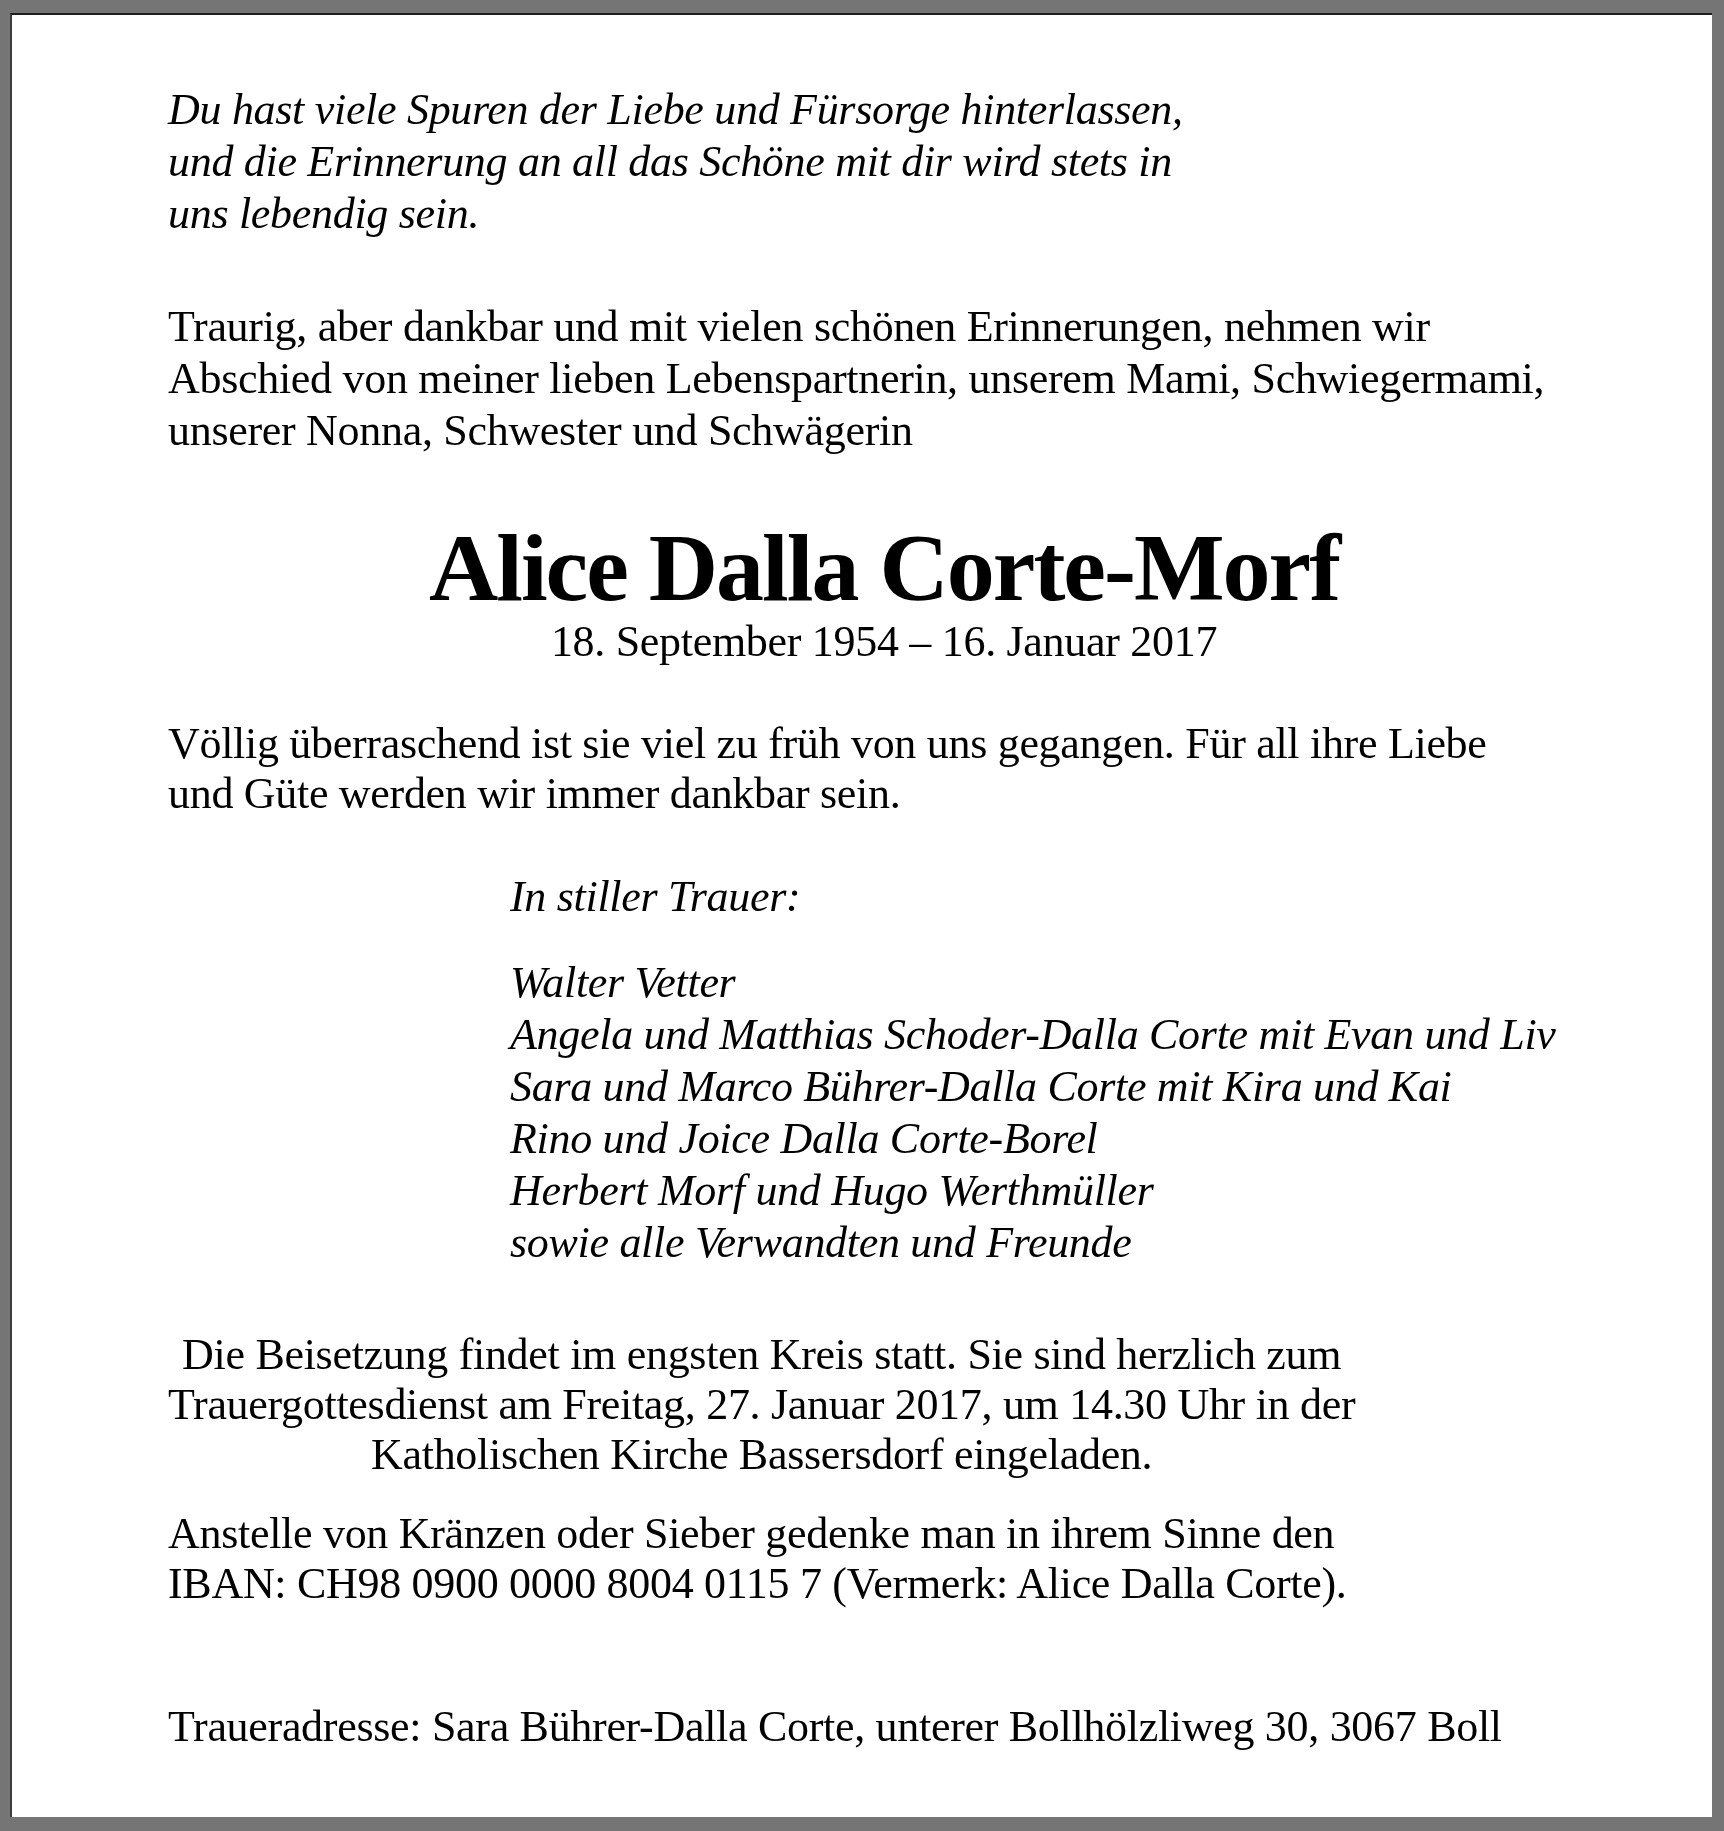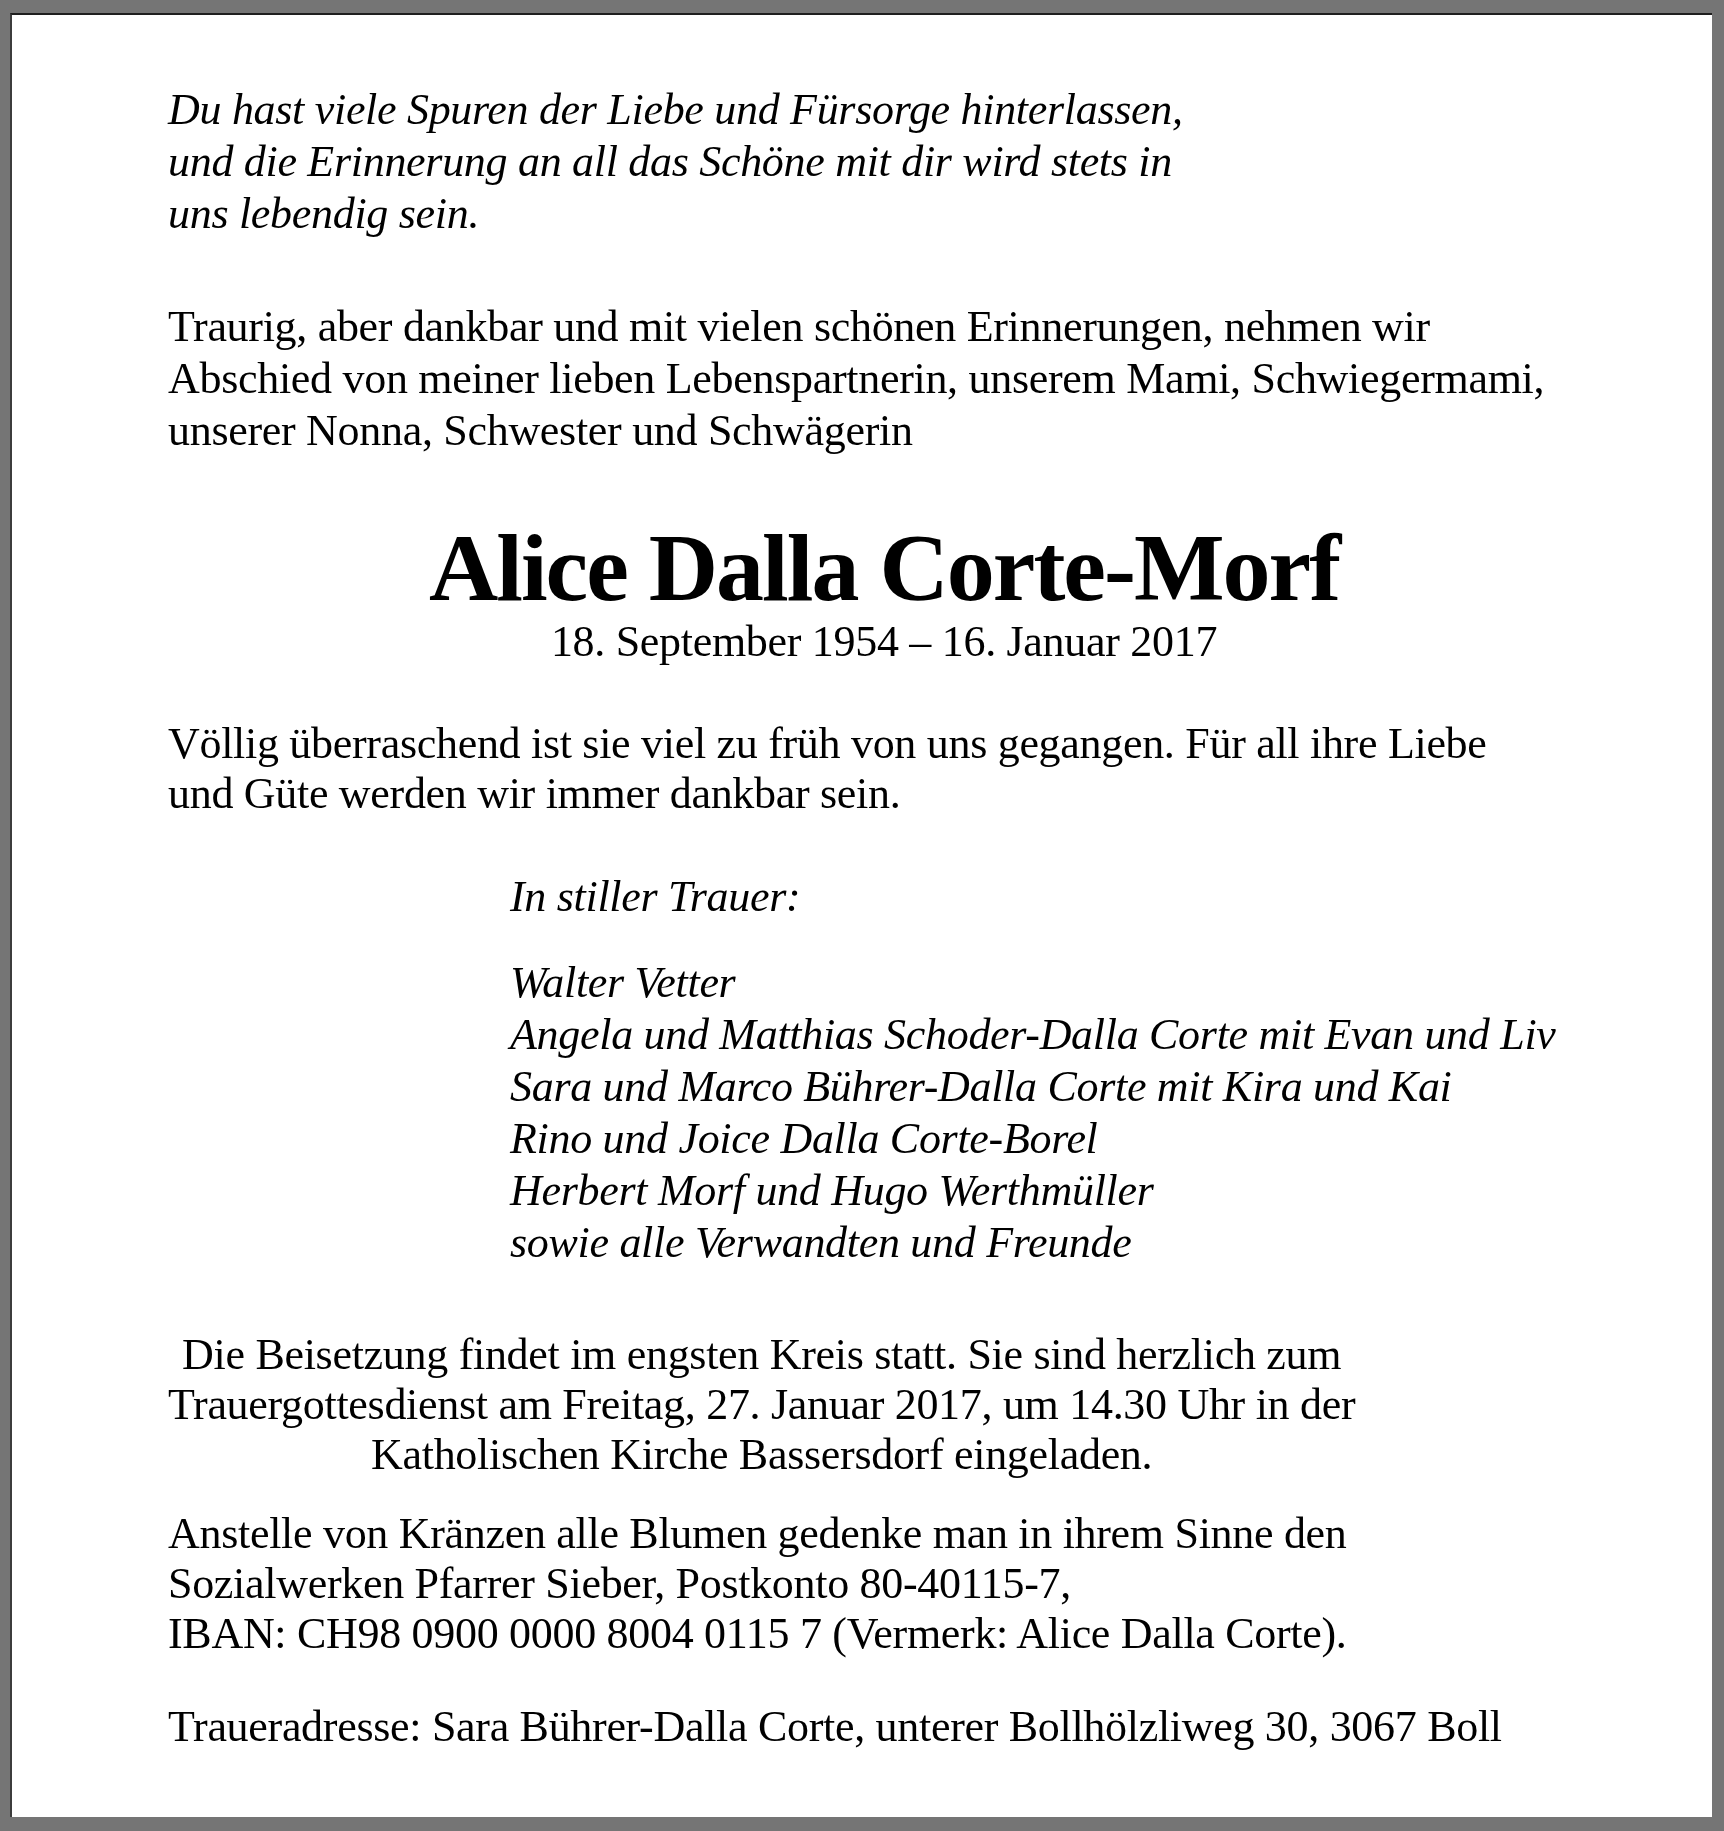--- a/index.html
+++ b/index.html
@@ -127,20 +127,19 @@
     <div>sowie alle Verwandten und Freunde</div>
   </div>
 
   <div class="block funeral">
     <div>Die Beisetzung findet im engsten Kreis statt. Sie sind herzlich zum</div>
     <div>Trauergottesdienst am Freitag, 27. Januar 2017, um 14.30 Uhr in der</div>
     <div>Katholischen Kirche Bassersdorf eingeladen.</div>
   </div>
 
   <div class="block donations">
-    <div>Anstelle von Kränzen alle Blumen gedenke man in ihrem Sinne den</div>
-    <div>Sozialwerken Pfarrer Sieber, Postkonto 80-40115-7,</div>
+    <div>Anstelle von Kränzen oder Sieber gedenke man in ihrem Sinne den</div>
     <div>IBAN: CH98 0900 0000 8004 0115 7 (Vermerk: Alice Dalla Corte).</div>
   </div>
 
   <div class="block address">Traueradresse: Sara Bührer-Dalla Corte, unterer Bollhölzliweg 30, 3067 Boll</div>
 
 </div>
 
 </body></html>

